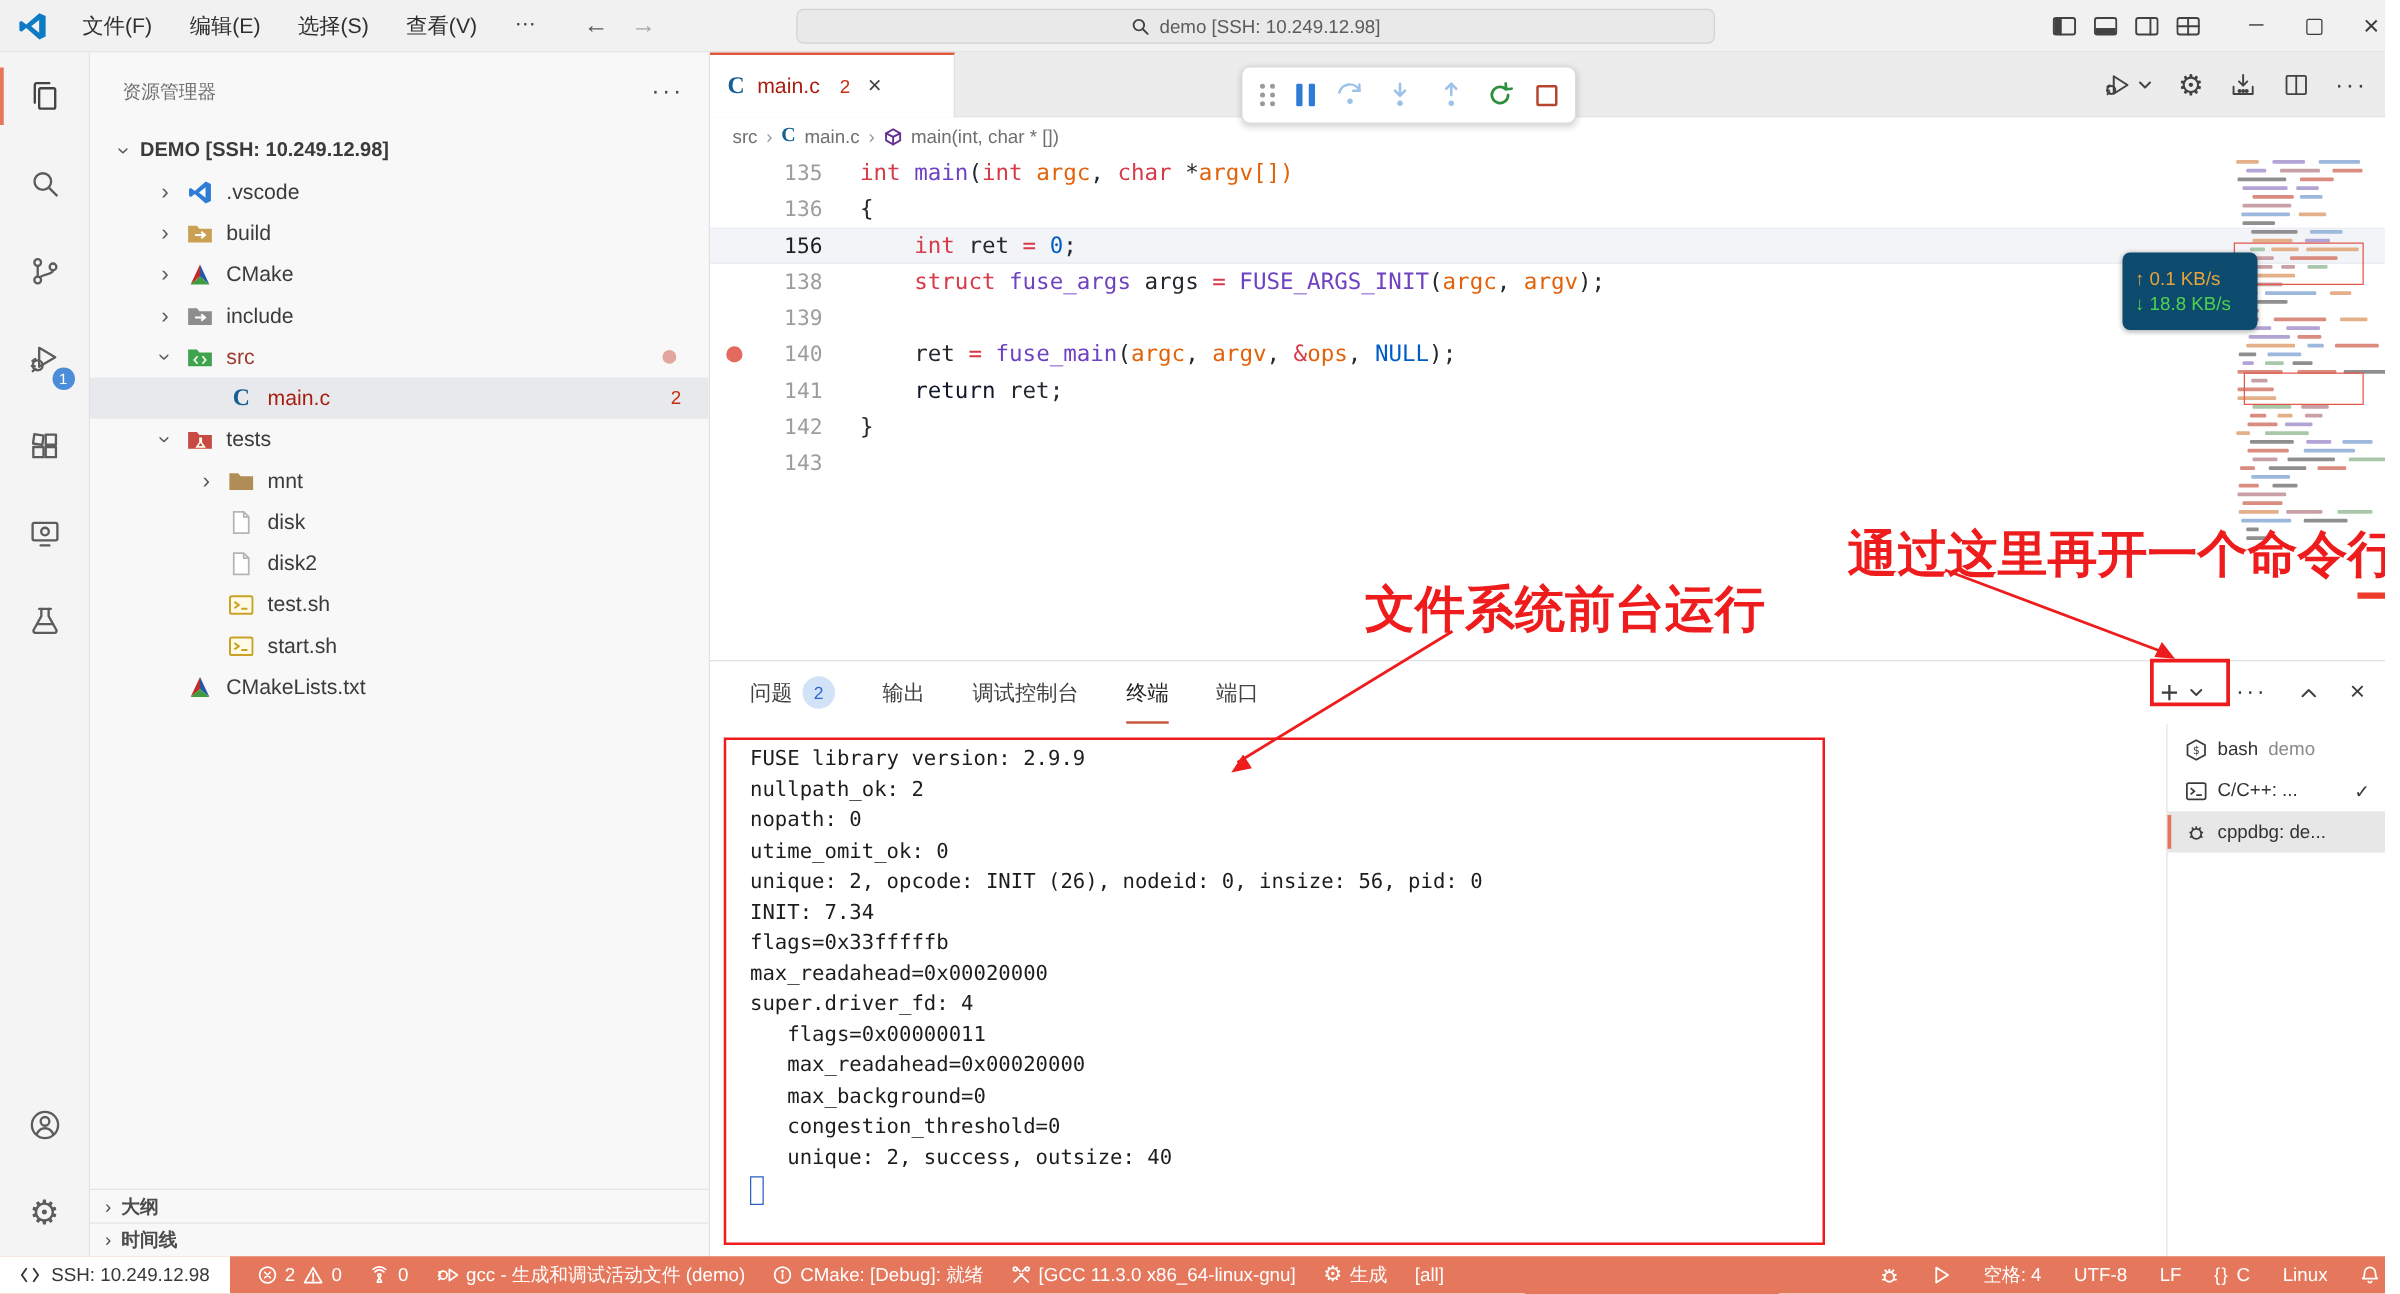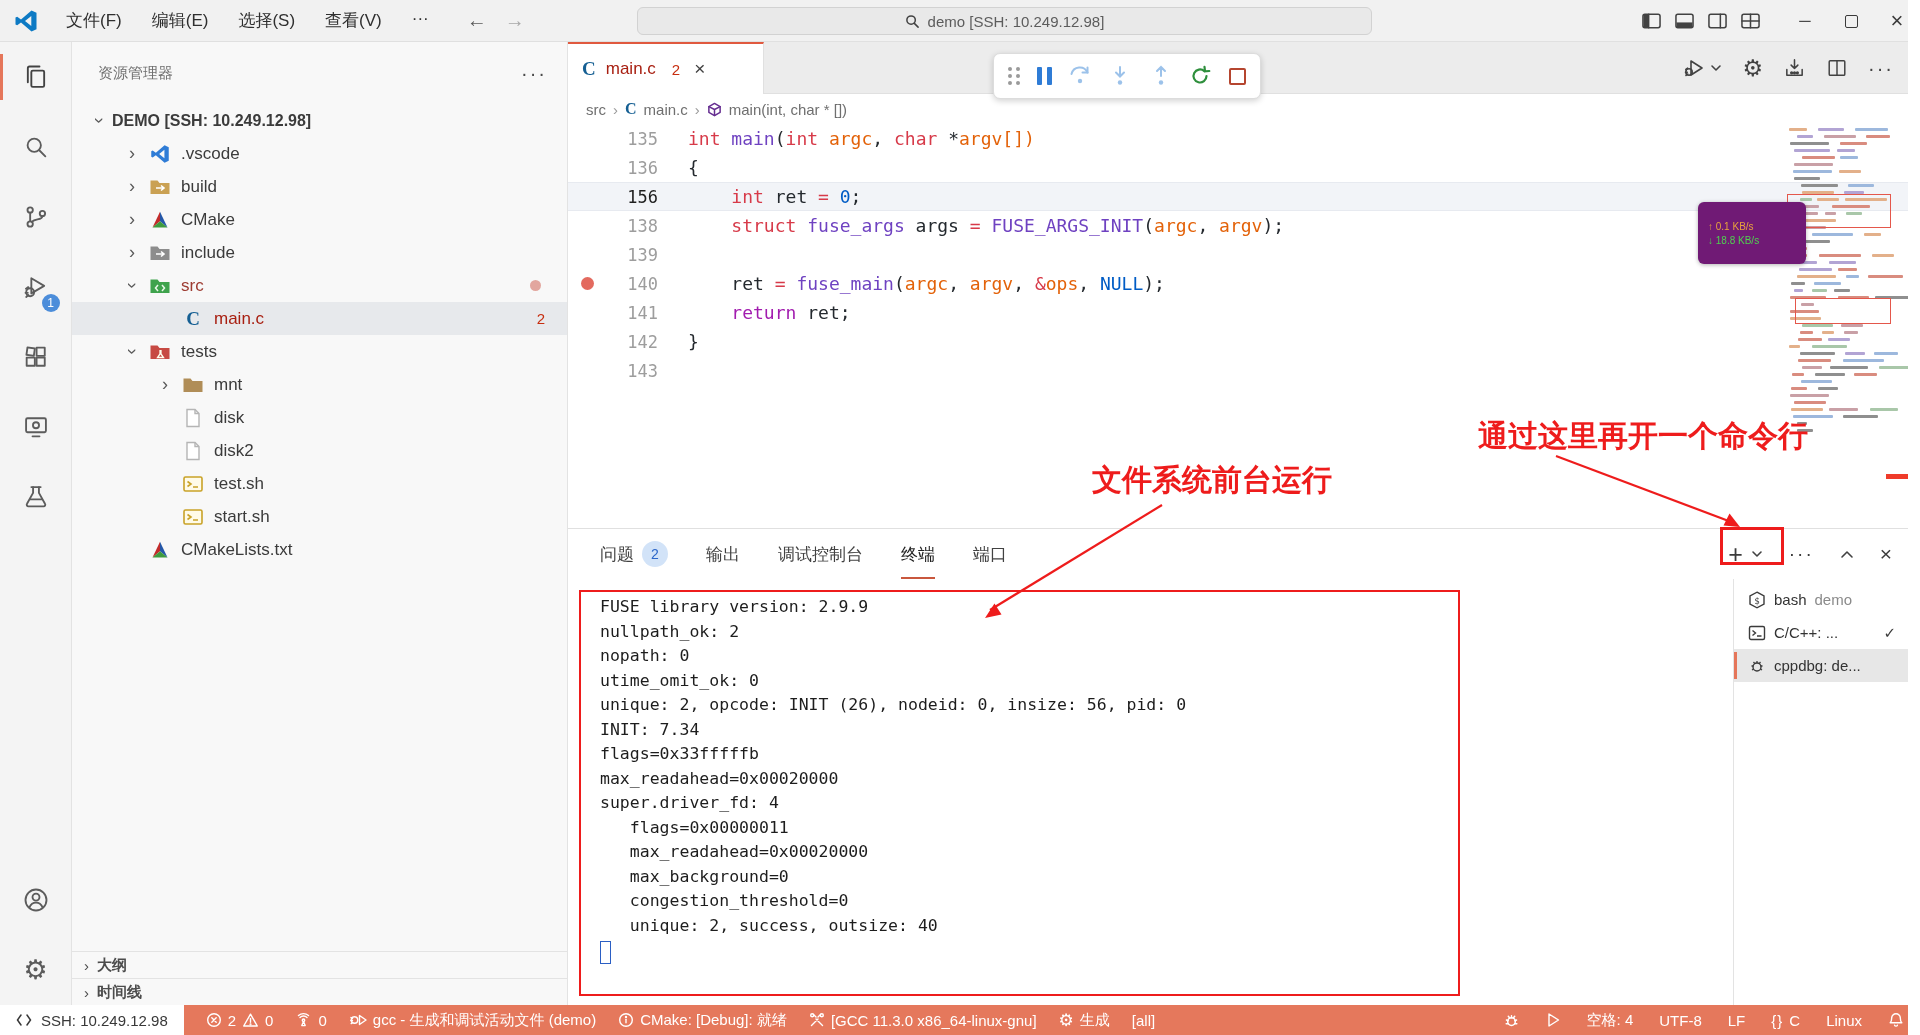--- a/index.html
+++ b/index.html
@@ -73,22 +73,22 @@
   .cl .bp{width:13px;height:13px;border-radius:50%;background:#e36a5f;}
   .cl .ln{width:52px;text-align:right;color:#9d9d9d;font-size:17px;}
   .cl.cur .ln{color:#1f1f1f;}
   .cl .txt{padding-left:30px;}
 
   .minimap{position:absolute;right:5px;top:128px;width:118px;height:330px;}
   .mm-bar{position:absolute;height:3px;border-radius:1px;}
   .mm-err{position:absolute;border:1px solid #e4574b;}
   .ruler-mark{position:absolute;right:0;top:474px;width:22px;height:5px;background:#ef3b2a;}
 
-  .netbadge{position:absolute;left:1698px;top:202px;width:108px;height:62px;background:#701a75;border-radius:6px;
-            font-size:10px;display:flex;flex-direction:column;justify-content:center;padding-left:10px;gap:3px;box-shadow:0 1px 4px rgba(0,0,0,.3);}
+  .netbadge{position:absolute;left:1698px;top:202px;width:108px;height:62px;background:#0c4a6e;border-radius:6px;
+            font-size:15px;display:flex;flex-direction:column;justify-content:center;padding-left:10px;gap:3px;box-shadow:0 1px 4px rgba(0,0,0,.3);}
   .net-up{color:#e8a33d;}
   .net-down{color:#4fd14f;}
 
   .dbgbar{position:absolute;left:993px;top:53px;width:268px;height:46px;background:#fff;border:1px solid #dcdcdc;
           border-radius:7px;box-shadow:0 2px 6px rgba(0,0,0,.18);display:flex;align-items:center;justify-content:space-around;padding:0 6px;}
   .grip{display:grid;grid-template-columns:repeat(2,5px);grid-gap:3px;}
   .grip i{width:4px;height:4px;background:#9a9a9a;border-radius:50%;}
   .pause{display:flex;gap:5px;}
   .pause i{width:5px;height:18px;background:#2f7cd6;border-radius:1px;}
   .stopbox{width:17px;height:17px;border:2.4px solid #b5452f;border-radius:2px;}
@@ -118,21 +118,21 @@
   .statusbar{position:absolute;left:0;bottom:0;width:1920px;height:30px;background:#e5785c;display:flex;
              align-items:center;color:#fff;font-size:15px;}
   .ssh-chip{height:30px;background:#fff;color:#383838;display:flex;align-items:center;gap:9px;padding:0 16px;}
   .sb-item{display:flex;align-items:center;gap:6px;margin-left:22px;white-space:nowrap;}
   .sb-right{margin-left:auto;display:flex;align-items:center;gap:26px;margin-right:16px;}
   .sb-right .sb-item{margin-left:0;}
   .wico{stroke:#fff;fill:none;stroke-width:1.4;stroke-linecap:round;stroke-linejoin:round;}
   .gearwhite{font-size:17px;}
 
   
-  .ann-text{position:absolute;color:#ee1c1c;font-weight:bold;font-size:30px;white-space:nowrap;}
+  .ann-text{position:absolute;color:#ee1c1c;font-weight:bold;font-size:40px;white-space:nowrap;}
   .ann-box-term{position:absolute;left:579px;top:590px;width:881px;height:406px;border:2.5px solid #ee1c1c;pointer-events:none;}
   .ann-box-plus{position:absolute;left:1720px;top:527px;width:64px;height:38px;border:3px solid #ee1c1c;pointer-events:none;}
   .overlay-svg{position:absolute;left:0;top:0;pointer-events:none;}
 </style>
 </head>
 <body>
 
 <div class="app">
 
   <div class="titlebar">
@@ -446,21 +446,21 @@
     <span>main(int, char * [])</span>
   </div>
 
   <div class="code">
       <div class="cl"><span class="glyph"></span><span class="ln">135</span><span class="txt"><span style="color:#d73a49">int </span><span style="color:#6f42c1">main</span><span style="color:#24292e">(</span><span style="color:#d73a49">int </span><span style="color:#e36209">argc</span><span style="color:#24292e">, </span><span style="color:#d73a49">char </span><span style="color:#24292e">*</span><span style="color:#e36209">argv[])</span></span></div>
       <div class="cl"><span class="glyph"></span><span class="ln">136</span><span class="txt"><span style="color:#24292e">{</span></span></div>
       <div class="cl cur"><span class="glyph"></span><span class="ln">156</span><span class="txt"><span style="color:#24292e">    </span><span style="color:#d73a49">int </span><span style="color:#24292e">ret </span><span style="color:#d73a49">=</span><span style="color:#24292e"> </span><span style="color:#005cc5">0</span><span style="color:#24292e">;</span></span></div>
       <div class="cl"><span class="glyph"></span><span class="ln">138</span><span class="txt"><span style="color:#24292e">    </span><span style="color:#d73a49">struct </span><span style="color:#6f42c1">fuse_args</span><span style="color:#24292e"> args </span><span style="color:#d73a49">=</span><span style="color:#24292e"> </span><span style="color:#6f42c1">FUSE_ARGS_INIT</span><span style="color:#24292e">(</span><span style="color:#e36209">argc</span><span style="color:#24292e">, </span><span style="color:#e36209">argv</span><span style="color:#24292e">);</span></span></div>
       <div class="cl"><span class="glyph"></span><span class="ln">139</span><span class="txt"></span></div>
       <div class="cl"><span class="glyph"><span class="bp"></span></span><span class="ln">140</span><span class="txt"><span style="color:#24292e">    ret </span><span style="color:#d73a49">=</span><span style="color:#24292e"> </span><span style="color:#6f42c1">fuse_main</span><span style="color:#24292e">(</span><span style="color:#e36209">argc</span><span style="color:#24292e">, </span><span style="color:#e36209">argv</span><span style="color:#24292e">, </span><span style="color:#d73a49">&amp;</span><span style="color:#e36209">ops</span><span style="color:#24292e">, </span><span style="color:#005cc5">NULL</span><span style="color:#24292e">);</span></span></div>
-      <div class="cl"><span class="glyph"></span><span class="ln">141</span><span class="txt"><span style="color:#24292e">    </span><span style="color:#a21caf">return </span><span style="color:#24292e">ret;</span></span></div>
+      <div class="cl"><span class="glyph"></span><span class="ln">141</span><span class="txt"><span style="color:#24292e">    </span><span style="color:#0f172a">return </span><span style="color:#24292e">ret;</span></span></div>
       <div class="cl"><span class="glyph"></span><span class="ln">142</span><span class="txt"><span style="color:#24292e">}</span></span></div>
       <div class="cl"><span class="glyph"></span><span class="ln">143</span><span class="txt"></span></div>
     </div>
 
   <div class="minimap">
       <div class="mm-bar" style="left: 4px; top: 0px; width: 17.8341px; background: rgb(227, 176, 138);"></div>
       <div class="mm-bar" style="left: 32.669px; top: 0px; width: 26.1123px; background: rgb(178, 164, 212);"></div>
       <div class="mm-bar" style="left: 69.7977px; top: 0px; width: 33.6725px; background: rgb(157, 184, 221);"></div>
       <div class="mm-bar" style="left: 12px; top: 7px; width: 16.2282px; background: rgb(178, 164, 212);"></div>
       <div class="mm-bar" style="left: 38.8914px; top: 7px; width: 31.7336px; background: rgb(201, 160, 166);"></div>

